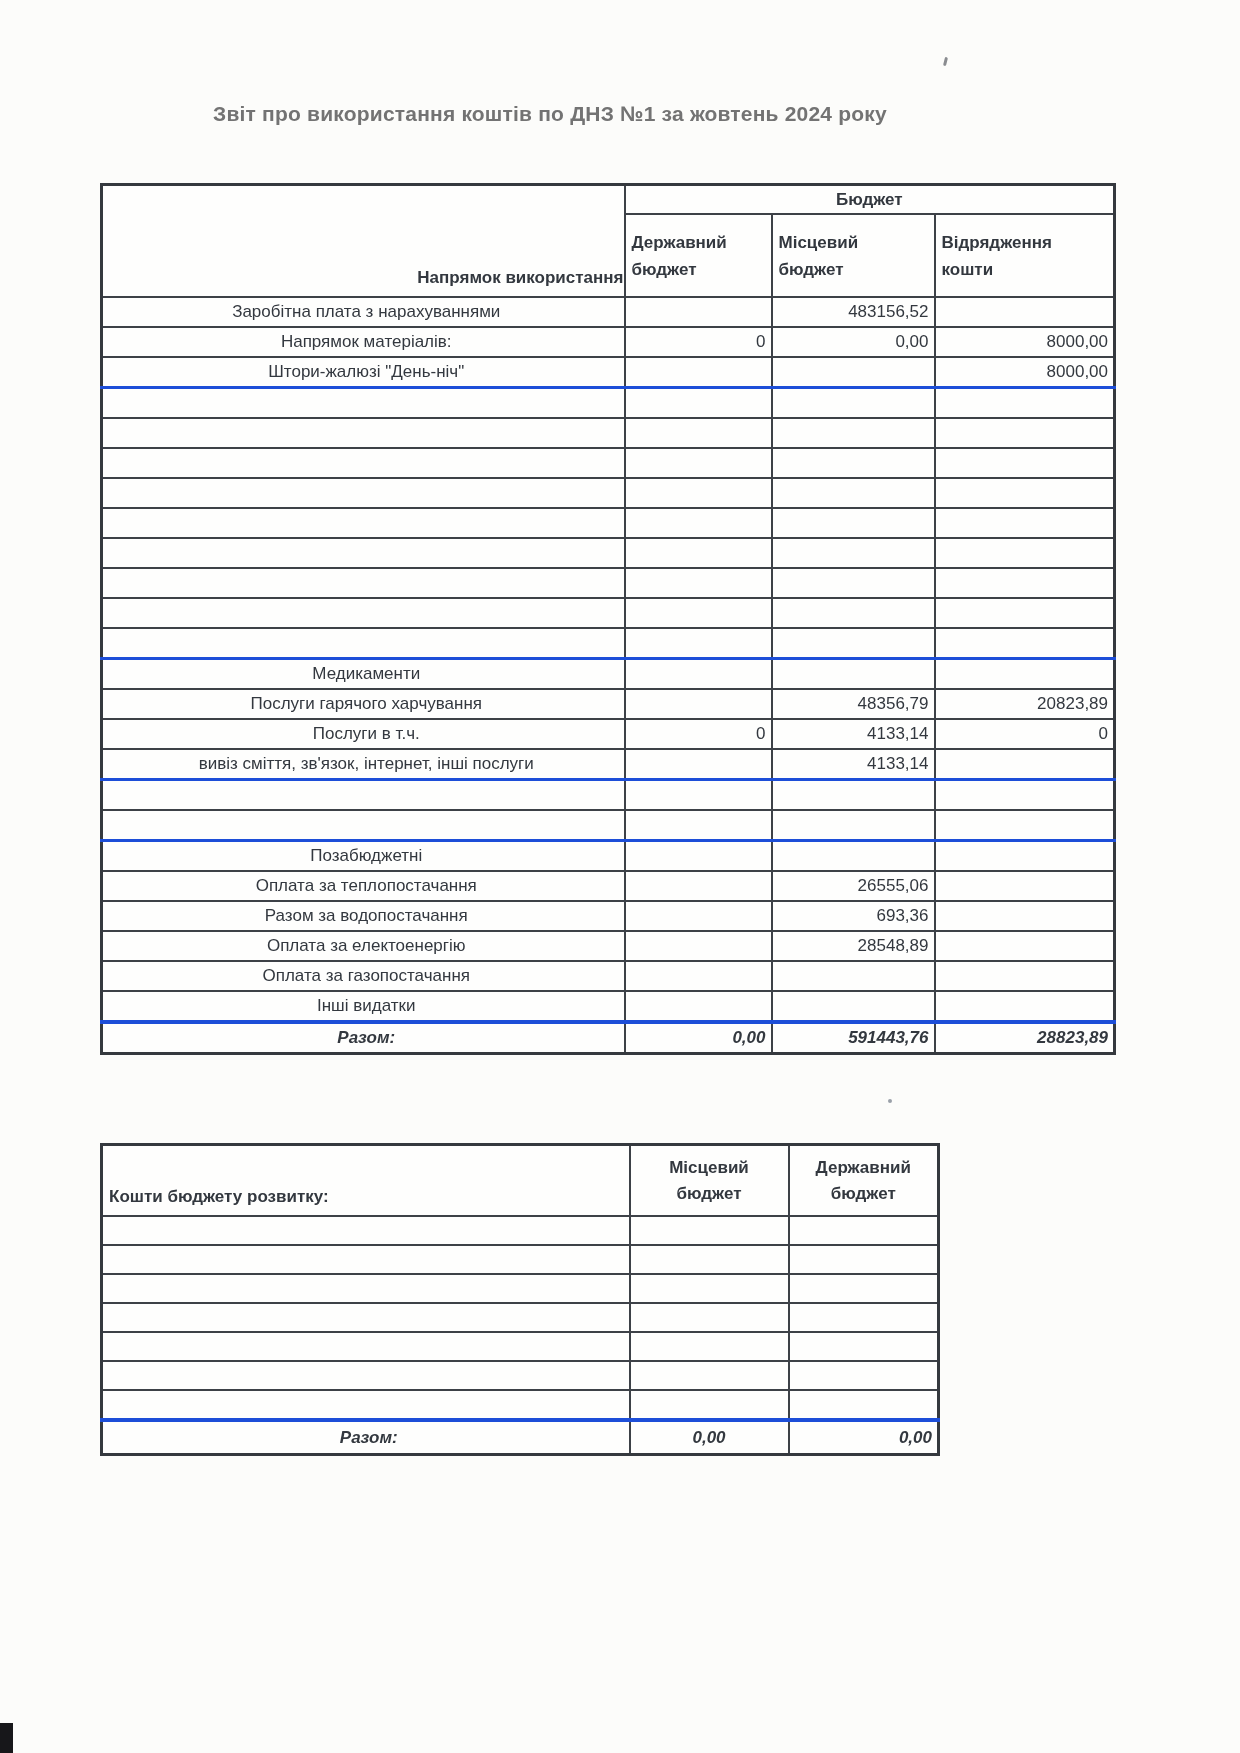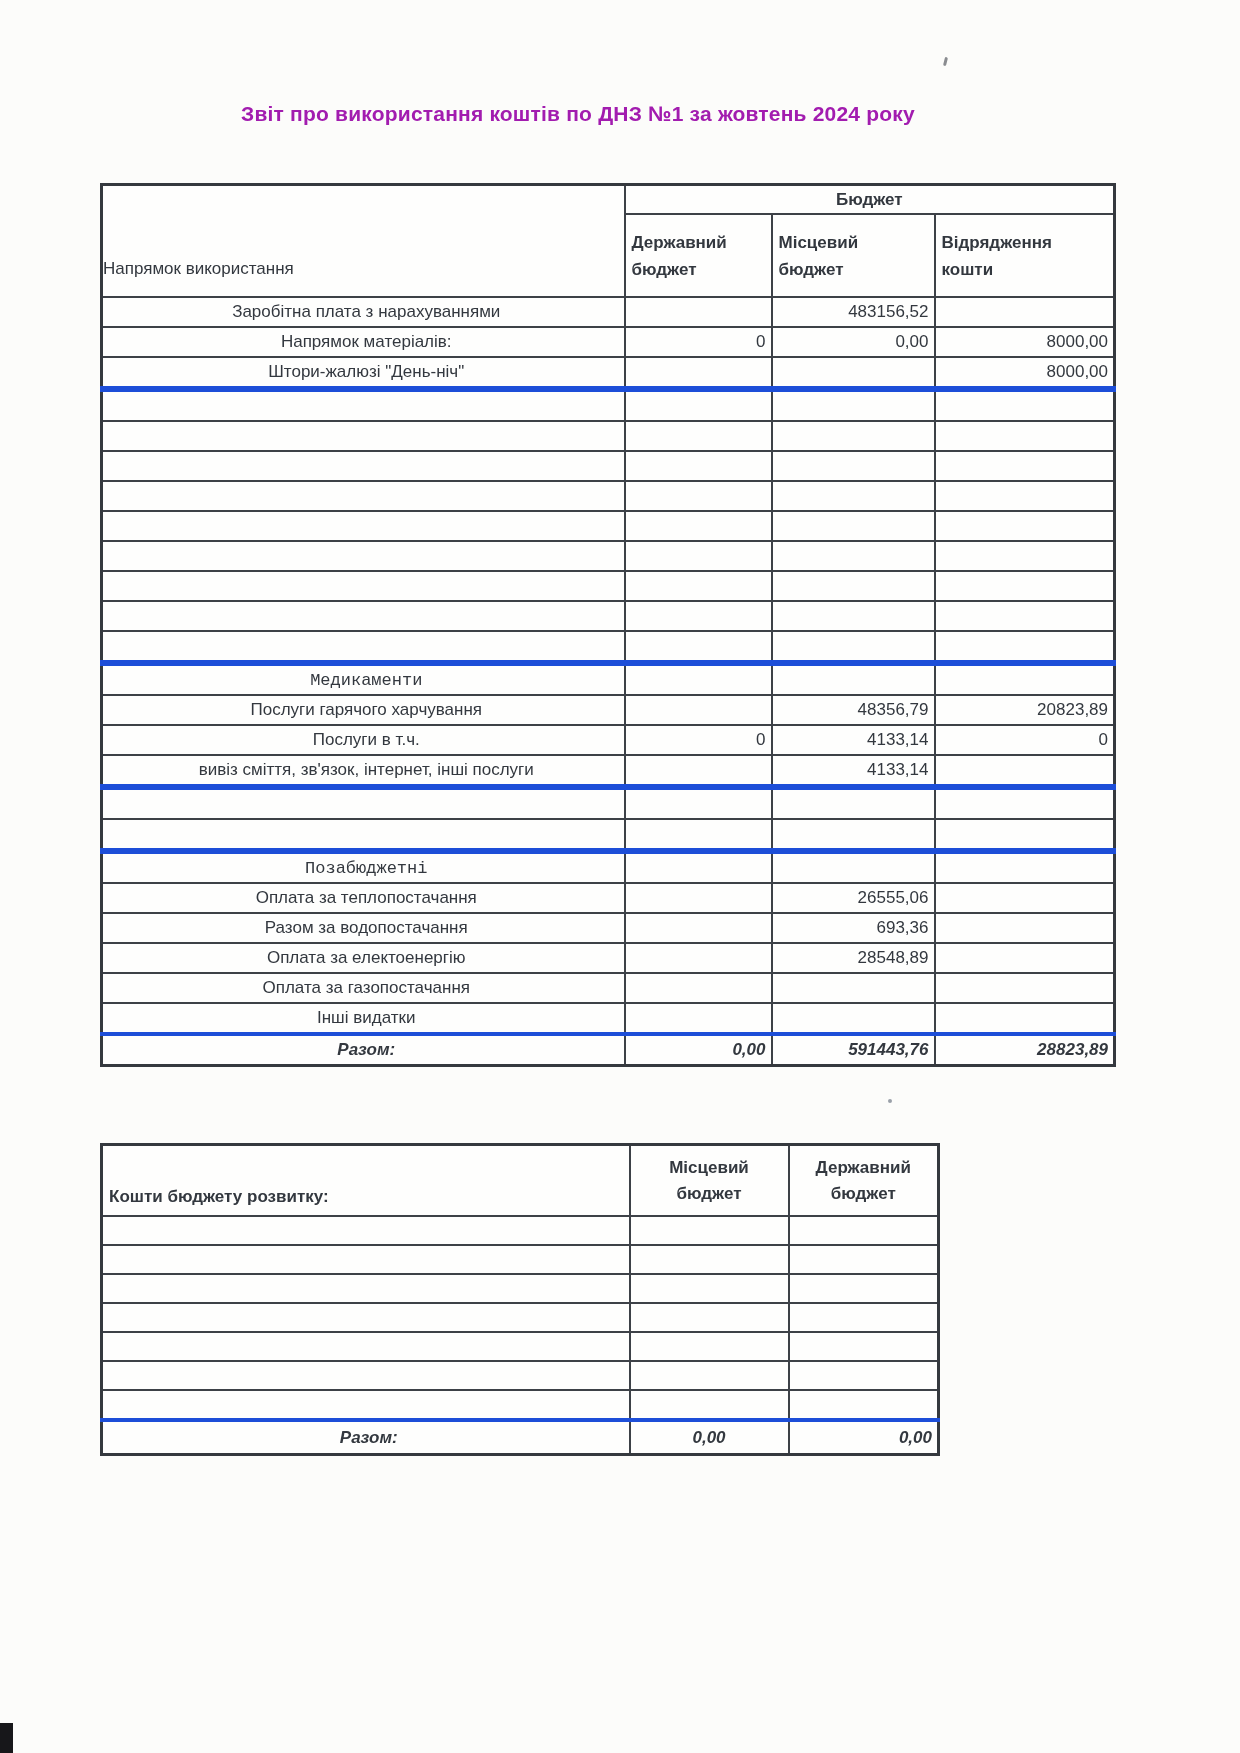--- a/index.html
+++ b/index.html
@@ -13,23 +13,22 @@
     overflow: hidden;
   }
   .page-title {
     position: absolute;
     top: 102px;
     left: 0;
     width: 1100px;
     text-align: center;
     font-size: 21px;
     font-weight: bold;
-    color: #a21caf;
+    color: #737373;
     letter-spacing: 0.2px;
-    padding-left: 28px;
   }
   table {
     border-collapse: collapse;
     table-layout: fixed;
     position: absolute;
     background: #fefefd;
   }
   td, th {
     border: 2px solid #3d4147;
     overflow: hidden;
@@ -49,39 +48,39 @@
   .t1 col.c-state { width: 147px; }
   .t1 col.c-local { width: 163px; }
   .t1 col.c-extra { width: 180px; }
   .t1-budget-cell {
     height: 27px;
     text-align: center;
     font-weight: bold;
     vertical-align: middle;
   }
   .t1-dirhead {
-    font-weight: normal;
-    text-align: left;
+    font-weight: bold;
+    text-align: right;
     vertical-align: bottom;
-    padding-bottom: 17px;
+    padding-bottom: 8px;
   }
   .t1-colhead {
     height: 81px;
     font-weight: bold;
     text-align: left;
     vertical-align: middle;
     padding-left: 6px;
     line-height: 27px;
     white-space: normal;
     word-spacing: 9999px; 
   }
   .t1 tbody td { height: 28px; }
   .cell-label { text-align: center;  padding-left: 6px;  }
   .cell-num   { text-align: right; padding-right: 5px; }
-  tr.group-top td { border-top: 6px solid #1d4ed8; font-family: Liberation Mono, monospace; }
+  tr.group-top td { border-top: 3px solid #1d4ed8; }
   tr.total-row td {
     font-weight: bold;
     height: 28px;
     border-top: 4px solid #1d4ed8;
     font-style: italic;
   }
   
   .t2 {
     left: 100px;
     top: 1143px;

